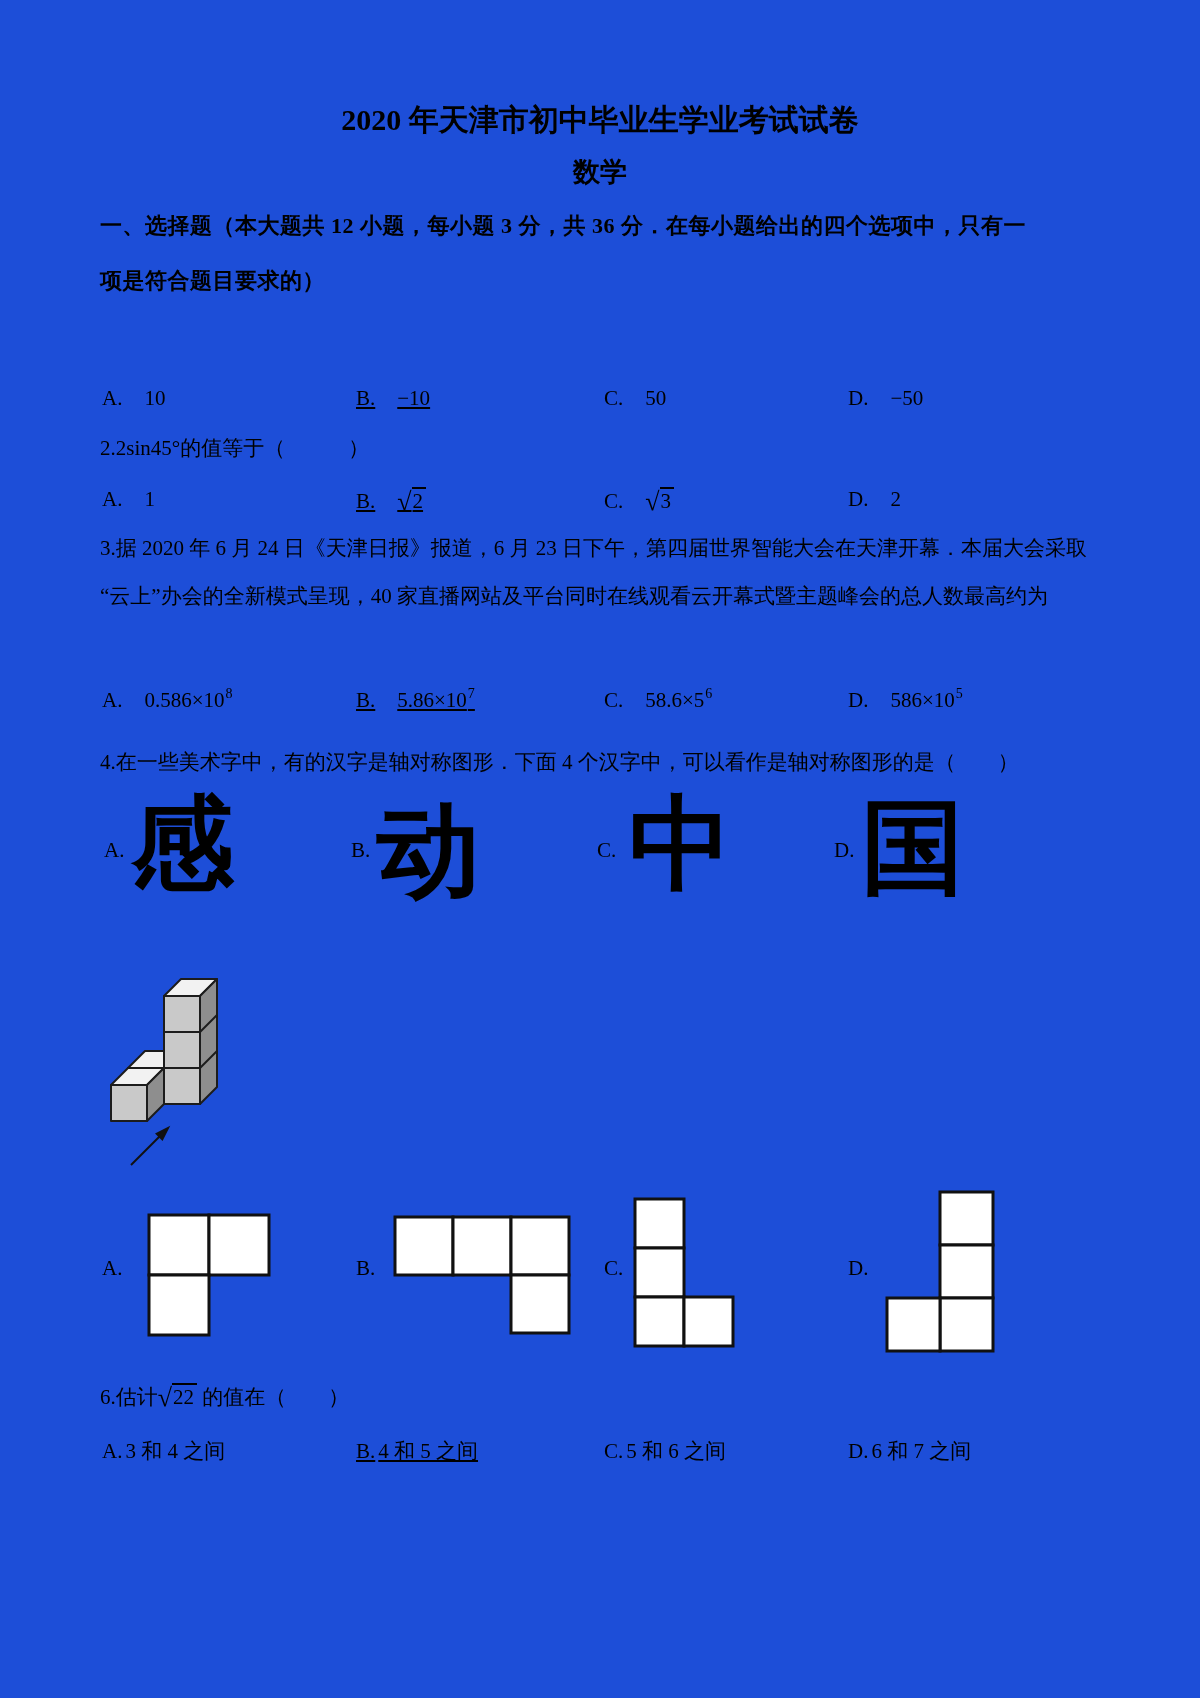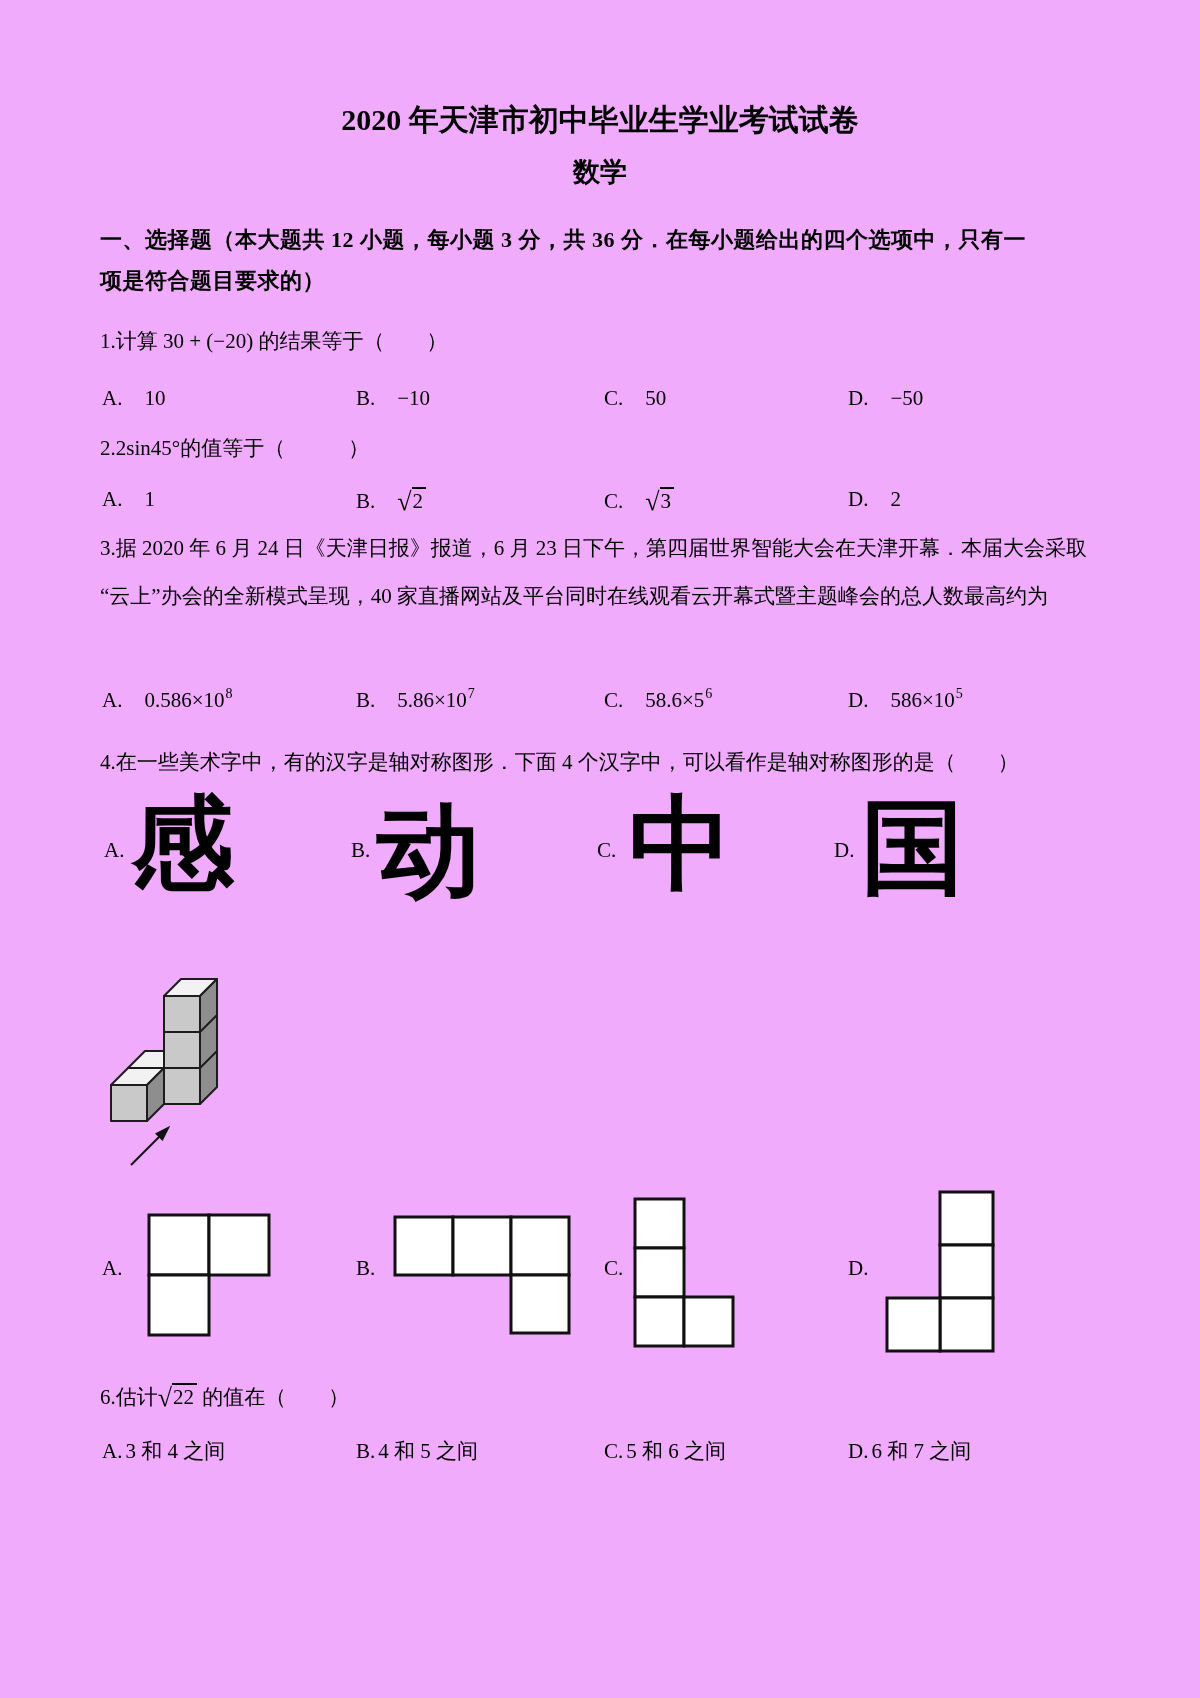--- a/index.html
+++ b/index.html
@@ -1,40 +1,40 @@
 <!DOCTYPE html>
 <html><head>
 <meta charset="utf-8">
 <style>
   html,body{margin:0;padding:0;background:#e8e8e8;}
   .page{
     position:relative; width:1200px; height:1698px; margin:0 auto;
-    background:#f0abfc; color:#000;
+    background:#1d4ed8; color:#000;
     font-family:"Liberation Serif","DejaVu Serif",serif;
     overflow:hidden;
   }
   .abs{position:absolute; white-space:pre;}
   .center{left:0; width:1200px; text-align:center;}
   .title{top:100px; font-size:30px; font-weight:bold;}
   .subject{top:154px; font-size:27px; font-weight:bold;}
   .sec{font-size:22px; font-weight:bold; left:100px; letter-spacing:0.5px;}
-  .sec1{top:225px;}
+  .sec1{top:211px;}
   .sec2{top:266px;}
   .stem{left:100px; font-size:21px;}
   .q1stem{top:327px;}
   .q2stem{top:434px;}
   .q3l1{top:534px;}
   .q3l2{top:582px;}
   .q3l3{top:631px;}
   .q4stem{top:748px;}
   .q5stem{top:913px;}
   .q6stem{top:1383px;}
   .optrow{position:absolute; left:0; top:0; width:1200px; height:0;}
   .opt{position:absolute; font-size:21px; white-space:pre;}
-  .c0{left:102px;} .c1{left:356px;} .c2{left:604px;} .c3{left:848px;}
+  .c0{left:102px;} .c1{left:356px;text-decoration:underline;} .c2{left:604px;} .c3{left:848px;}
   .o1 .opt{top:386px;}
   .o2 .opt{top:487px;}
   .o3 .opt{top:688px;}
   .o6 .opt{top:1437px;}
   .val{margin-left:22px;}
   .val-tight{margin-left:3px;}
   .exp{font-size:14px; position:relative; top:-9px; margin-left:1px;}
   .rsign{font-size:26px; vertical-align:-2px;}
   .rad{border-top:2px solid #000; padding:0 3px 0 1px;}
   .q4label{position:absolute; top:838px; font-size:21px;}
@@ -59,21 +59,20 @@
 </head>
 <body>
 
 <div class="page">
 
   <div class="abs center title">2020 年天津市初中毕业生学业考试试卷</div>
   <div class="abs center subject">数学</div>
   <div class="abs sec sec1">一、选择题（本大题共 12 小题，每小题 3 分，共 36 分．在每小题给出的四个选项中，只有一</div>
   <div class="abs sec sec2">项是符合题目要求的）</div>
 
-  <div class="abs stem q1stem">1.计算 30 + (−20) 的结果等于（　　）</div>
   <div class="optrow o1">
     <div class="opt c0"><span>A.</span><span class="val">10</span></div>
     <div class="opt c1"><span>B.</span><span class="val">−10</span></div>
     <div class="opt c2"><span>C.</span><span class="val">50</span></div>
     <div class="opt c3"><span>D.</span><span class="val">−50</span></div>
   </div>
 
   <div class="abs stem q2stem">2.2sin45°的值等于（　　　）</div>
   <div class="optrow o2">
     <div class="opt c0"><span>A.</span><span class="val">1</span></div>

